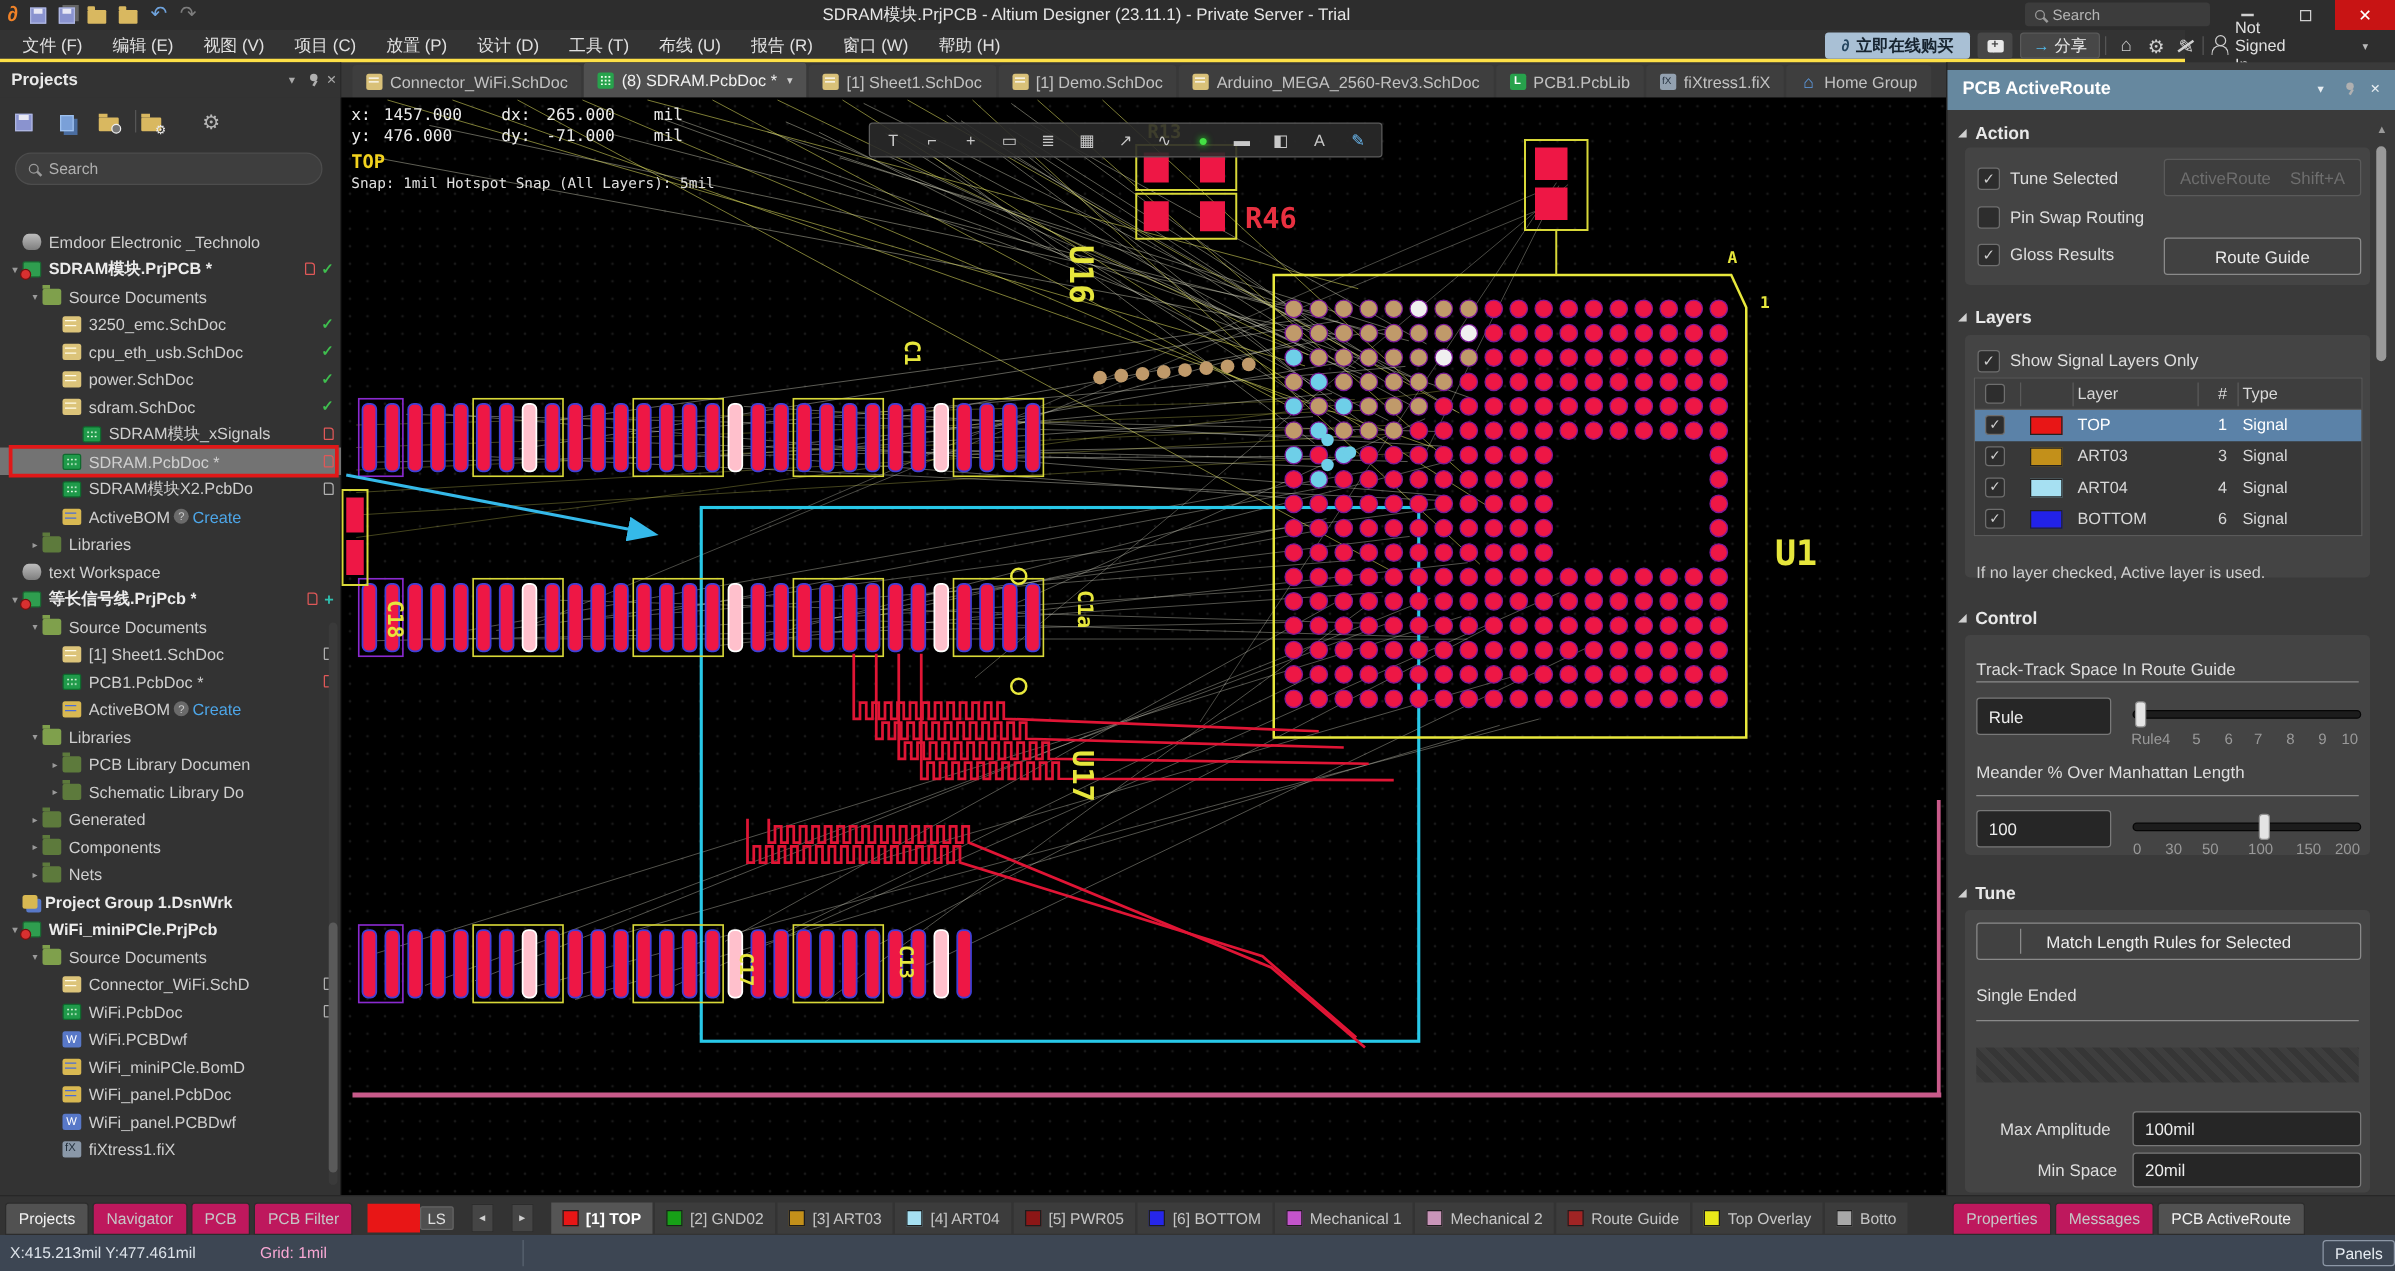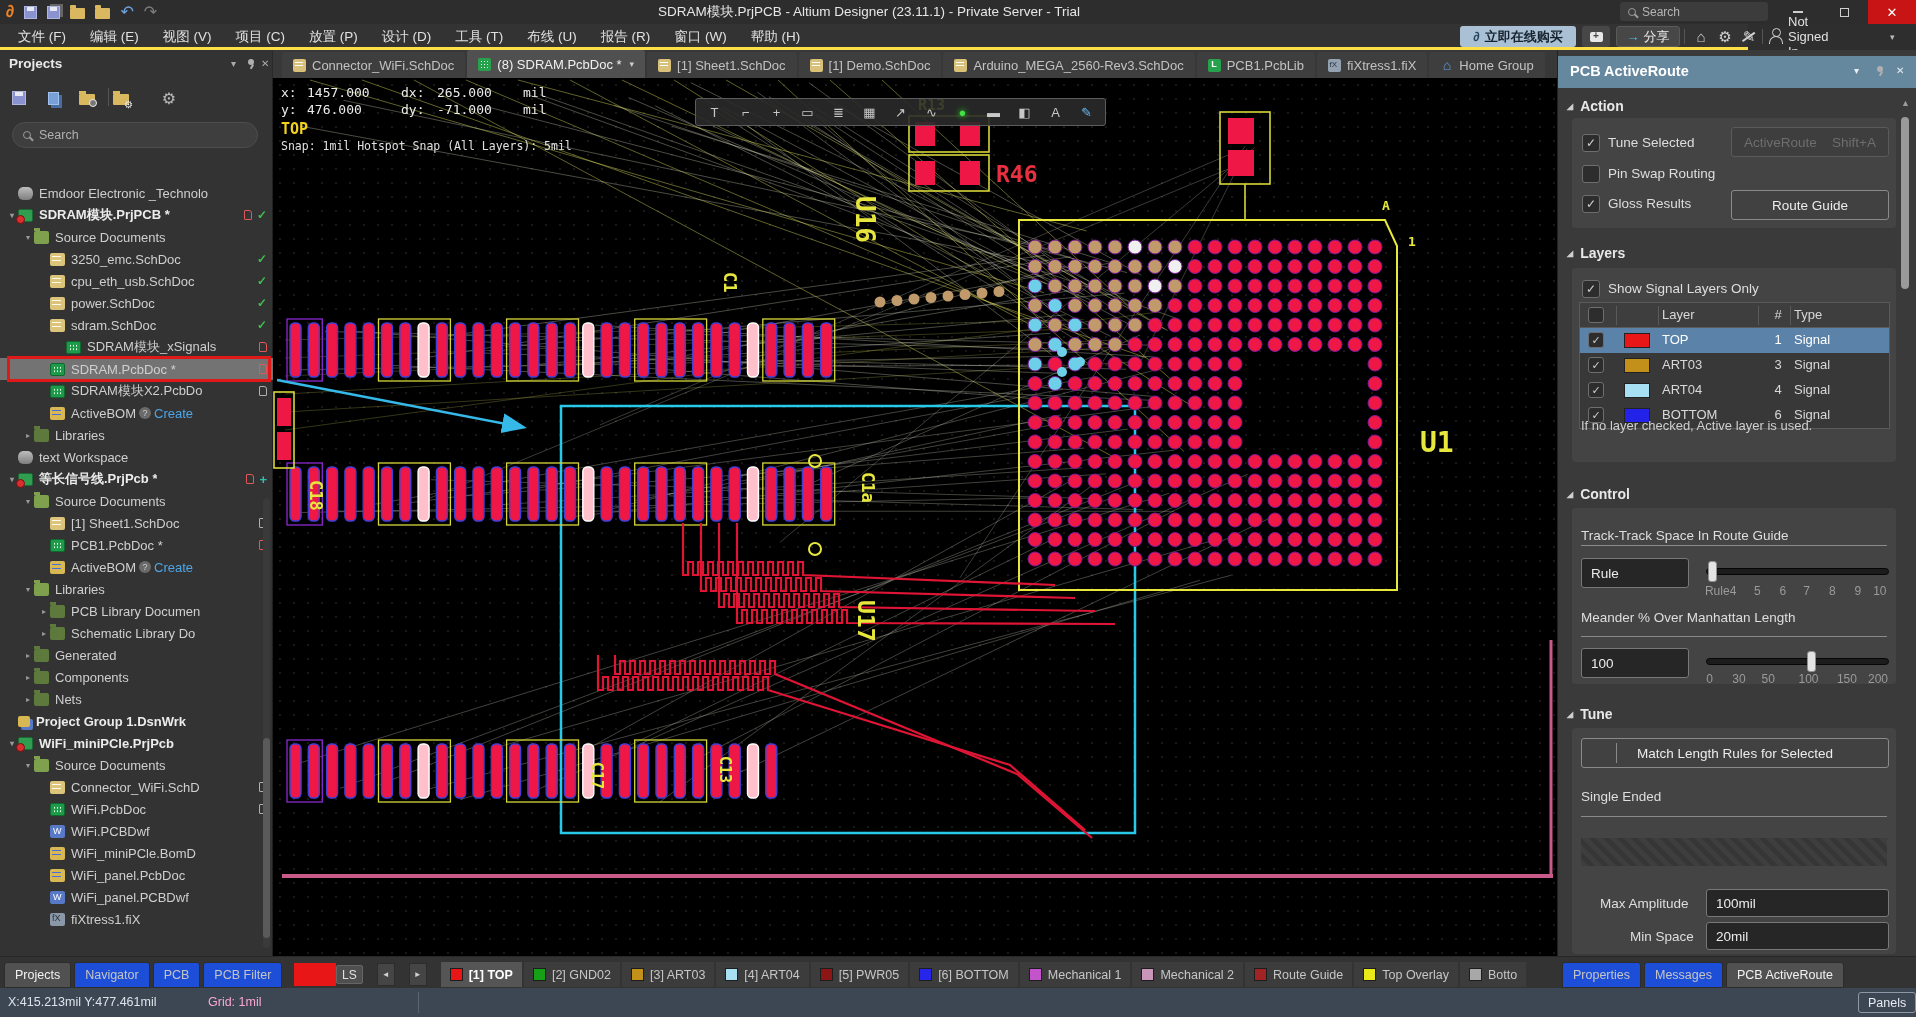--- a/index.html
+++ b/index.html
@@ -157,21 +157,21 @@
   .lt-name { position:absolute; left:82px; top:4px; } .lt-num { position:absolute; left:186px; width:24px; text-align:center; top:4px; } .lt-type { position:absolute; left:214px; top:4px; }
   .hatch { position:absolute; left:9px; right:9px; height:28px; background:repeating-linear-gradient(45deg,#3e3e3e 0 5px,#363636 5px 10px); }
   #rp-scroll { position:absolute; left:341px; top:45px; width:13px; height:861px; }
   #rp-scroll .arr { position:absolute; left:0; width:13px; text-align:center; color:#9a9a9a; font-size:9px; }
   #rp-scroll .thumb { position:absolute; left:2px; top:22px; width:8px; height:172px; background:#9a9a9a; border-radius:4px; }
 
   
   #bottombar { position:absolute; left:0; top:956px; width:1916px; height:32px; background:#333333; border-top:1px solid #272727; }
   .btabs { position:absolute; top:5px; display:flex; gap:3px; }
   #bt-left { left:4px; } #bt-right { left:1562px; }
-  .btab { height:26px; padding:0 10px; display:flex; align-items:center; background:#1d4ed8; border:1px solid #2c2c2c; border-radius:3px 3px 0 0; font-size:12.5px; color:#c6c6c6; white-space:nowrap; }
+  .btab { height:26px; padding:0 10px; display:flex; align-items:center; background:#be185d; border:1px solid #2c2c2c; border-radius:3px 3px 0 0; font-size:12.5px; color:#c6c6c6; white-space:nowrap; }
   .btab.active { background:#515151; color:#f2f2f2; }
   #layer-tabs { position:absolute; left:294px; top:5px; display:flex; align-items:center; gap:14px; }
   #ls-swatch { width:42px; height:23px; background:#e81616; }
   #ls-chip { height:19px; padding:0 5px; background:#4f4f4f; border:1px solid #666; border-radius:2px; font-size:12px; color:#e0e0e0; display:flex; align-items:center; margin-left:-14px; }
   .scrollarr { width:18px; height:23px; background:#454545; border:1px solid #2c2c2c; color:#d0d0d0; font-size:8px; display:flex; align-items:center; justify-content:center; }
   .ltab { height:25px; display:flex; align-items:center; gap:6px; padding:0 9px; background:#3c3c3c; font-size:12.5px; color:#c6c6c6; white-space:nowrap; }
   .ltab.active { background:#555; color:#fff; font-weight:bold; }
   .ltab .sw { width:13px; height:13px; border:1px solid #1d1d1d; flex:none; }
 
   #statusbar { position:absolute; left:0; top:988px; width:1916px; height:29px; background:#3d4653; }
@@ -1177,21 +1177,21 @@
           </div>
           <div class="lt-row">
             <div class="lt-cb">✓</div>
             <div class="lt-sw" style="background: rgb(34, 34, 232);"></div>
             <span class="lt-name">BOTTOM</span>
             <span class="lt-num">6</span>
             <span class="lt-type">Signal</span>
           </div>
         </div>
     </div>
-    <span class="rp-lbl" style="left:23px; top:368px; font-size:13px; color:#cfcfcf">If no layer checked, Active layer is used.</span>
+    <span class="rp-lbl" style="left:23px; top:400px; font-size:13px; color:#cfcfcf">If no layer checked, Active layer is used.</span>
 
     <div class="sec-h" style="top:436px">Control</div>
     <div class="grp" style="top:458px; height:176px">
       <span class="rp-lbl" style="left:9px; top:20px">Track-Track Space In Route Guide</span>
       <div class="hr" style="top:37px"></div>
       <div class="inp" style="left:9px; top:50px; width:108px; height:30px">
           <span>Rule</span>
         </div>
       <div class="sld" style="left:134px; top:60px; width:183px">
           <div class="hd" style="left:1px"></div>

